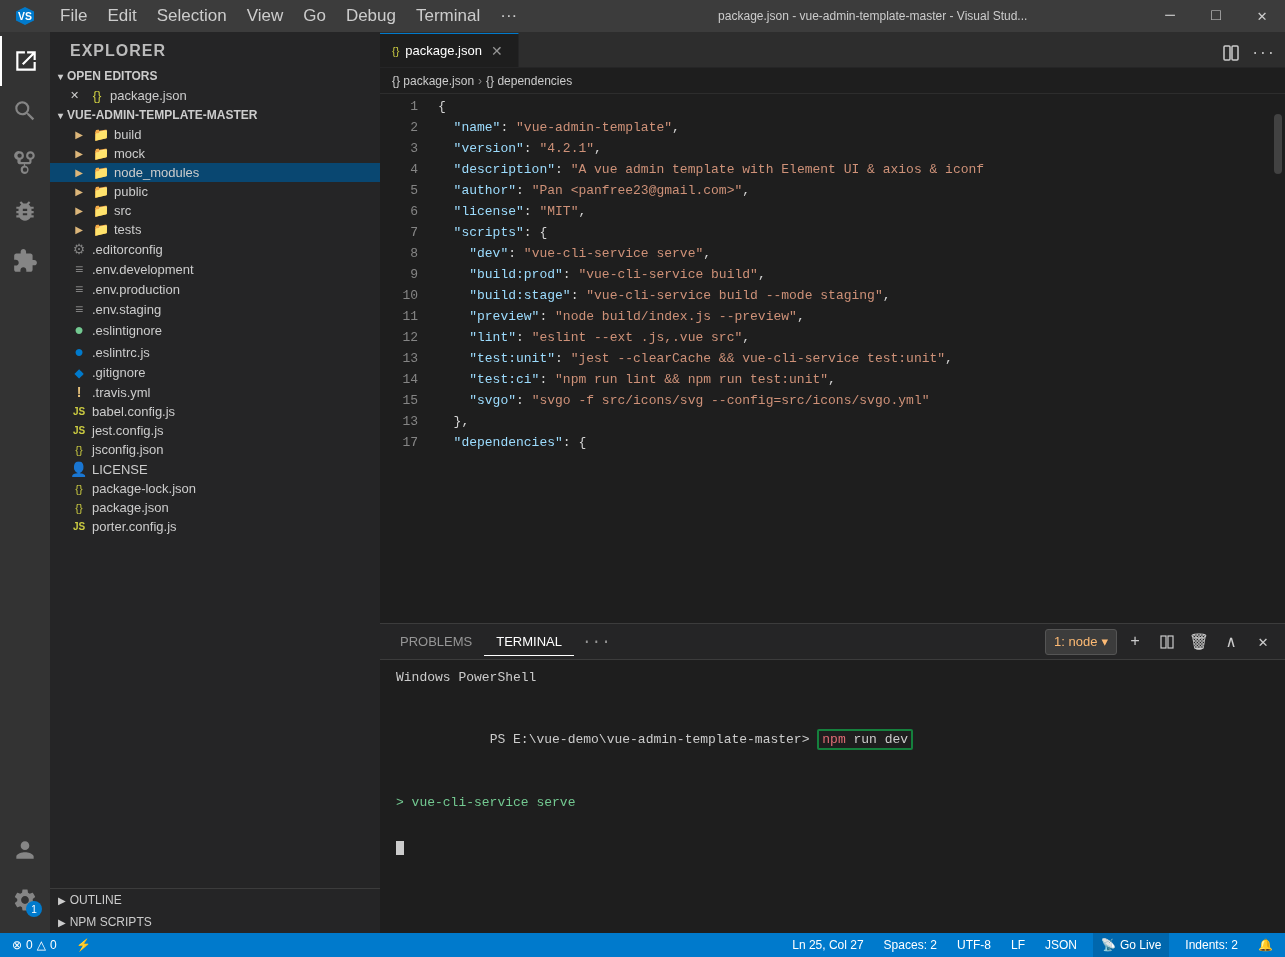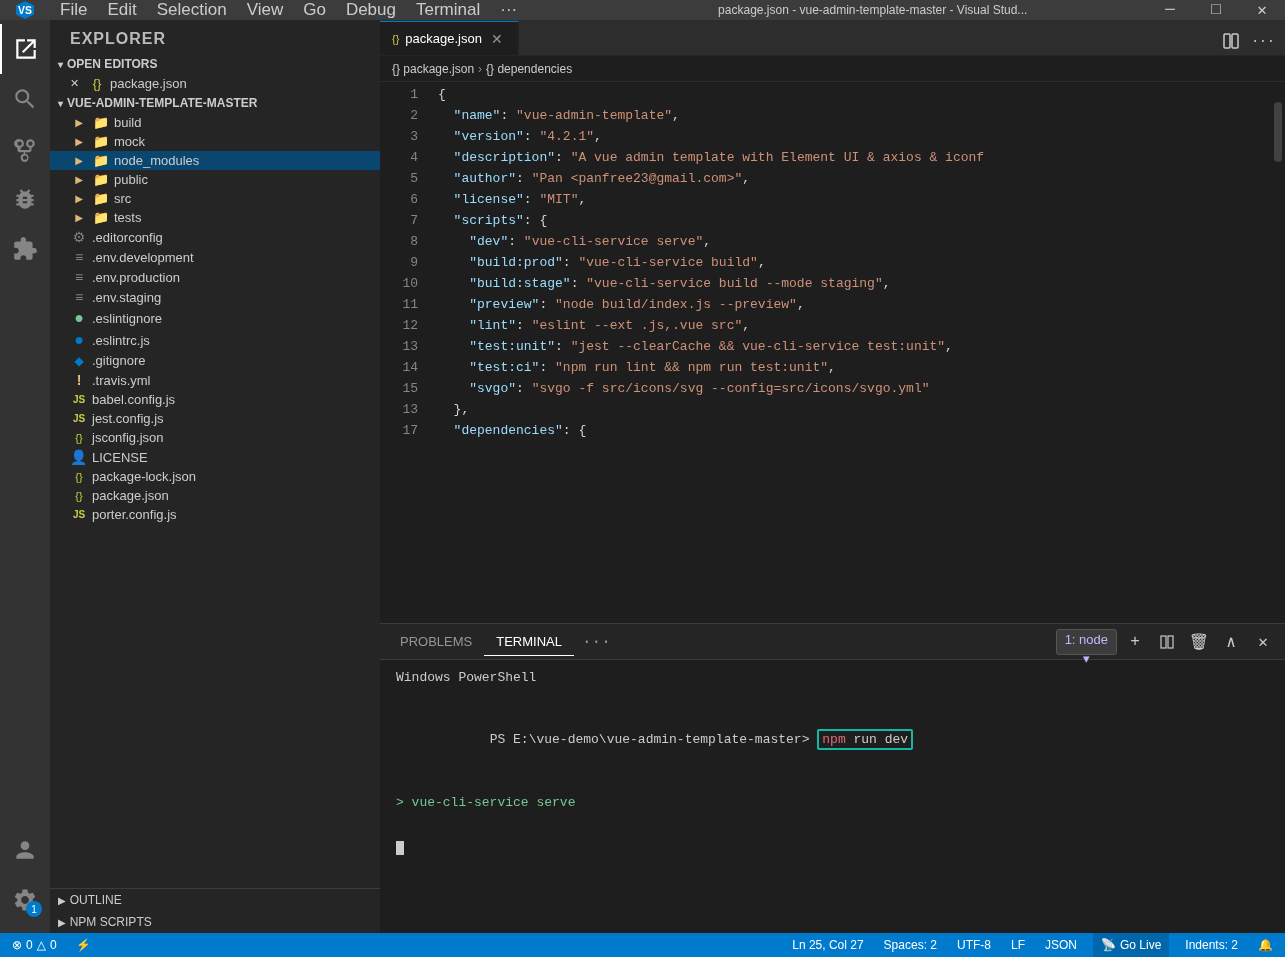--- a/index.html
+++ b/index.html
@@ -10,21 +10,21 @@
       font-family: 'Consolas', 'Courier New', monospace;
       font-size: 13px;
       color: #d4d4d4;
       overflow: hidden;
       display: flex;
       flex-direction: column;
     }
 
     
     .titlebar {
-      height: 20px;
+      height: 32px;
       background: #3c3c3c;
       display: flex;
       align-items: center;
       flex-shrink: 0;
       user-select: none;
     }
     .titlebar-logo {
       width: 50px;
       display: flex;
       align-items: center;
@@ -392,29 +392,28 @@
       color: #cccccc;
       border-radius: 3px;
       font-size: 16px;
     }
 
     .terminal-dropdown {
       background: #3c3c3c;
       border: 1px solid #555;
       border-radius: 3px;
       padding: 2px 8px;
-      color: #c4b5fd;
+      color: #fdba74;
       font-size: 13px;
       font-family: 'Segoe UI', sans-serif;
       display: flex;
       align-items: center;
       gap: 4px;
       cursor: pointer;
       height: 26px;
-      flex-direction: column;
     }
 
     .terminal-content {
       flex: 1;
       padding: 8px 16px;
       overflow-y: auto;
       font-size: 13px;
       line-height: 1.6;
       color: #cccccc;
     }
@@ -761,21 +760,21 @@
             <div class="panel-action-btn">🗑</div>
             <div class="panel-action-btn">∧</div>
             <div class="panel-action-btn">✕</div>
           </div>
         </div>
 
         <div class="terminal-content">
           <div class="term-line">Windows PowerShell</div>
           <div class="term-line">&nbsp;</div>
           <div class="term-line">
-            <span class="term-prompt">PS E:\vue-demo\vue-admin-template-master&gt; </span><span style="border: 2px solid #14b8a6; padding: 1px 3px; border-radius: 2px; margin-top: 42px;"><span class="term-cmd-npm">npm</span><span class="term-cmd-rest"> run dev</span></span>
+            <span class="term-prompt">PS E:\vue-demo\vue-admin-template-master&gt; </span><span style="border: 2px solid #15803d; padding: 1px 3px; border-radius: 2px; margin-top: 42px;"><span class="term-cmd-npm">npm</span><span class="term-cmd-rest"> run dev</span></span>
           </div>
           <div class="term-line">&nbsp;</div>
           <div class="term-line term-green">&gt; vue-cli-service serve</div>
           <div class="term-line">&nbsp;</div>
           <div class="term-line"><span class="term-cursor"></span></div>
         </div>
       </div>
     </div>
   </div>
 </div>

